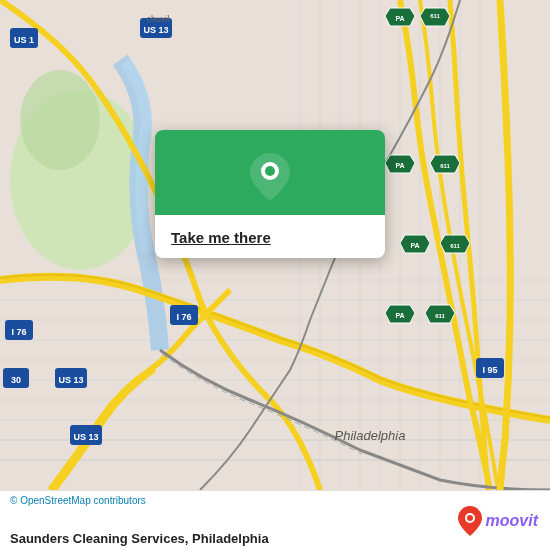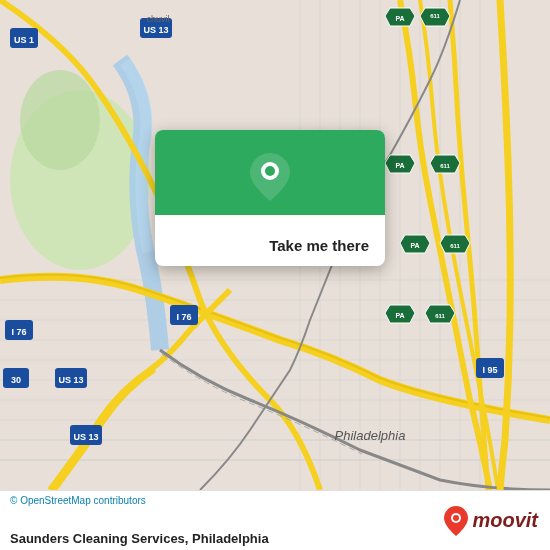--- a/index.html
+++ b/index.html
@@ -41,26 +41,27 @@
     #popup-green-top {
       background-color: #2eaa5e;
       display: flex;
       justify-content: center;
       align-items: center;
       padding: 18px 0 10px 0;
       height: 85px;
     }
 
     #popup-label {
-      text-align: right;
-      padding: 22px 16px 12px;
+      text-align: left;
+      padding: 14px 16px 12px;
       font-size: 15px;
       font-weight: 600;
       color: #222;
       cursor: pointer;
+      text-decoration: underline;
     }
 
     
     #popup-card::after {
       content: '';
       position: absolute;
       bottom: -14px;
       left: 50%;
       transform: translateX(-50%);
       width: 0;
@@ -237,15 +238,15 @@
     <span id="location-name" style="font-size:13px;font-weight:600;color:#222;">Saunders Cleaning Services, Philadelphia</span>
   </div>
 
   <div id="moovit-logo">
 
     <svg width="24" height="30" viewBox="0 0 24 30">
       <path d="M12 0 C5.4 0 0 5.4 0 12 C0 20 12 30 12 30 C12 30 24 20 24 12 C24 5.4 18.6 0 12 0Z" fill="#e8392a"></path>
       <circle cx="12" cy="12" r="5" fill="white"></circle>
       <circle cx="12" cy="12" r="3" fill="#e8392a"></circle>
     </svg>
-    <span style="font-size:20px;font-weight:800;color:#7f1d1d;font-style:italic;font-family:Arial,sans-serif;">moovit</span>
+    <span style="font-size:16px;font-weight:800;color:#8b5cf6;font-style:italic;font-family:Arial,sans-serif;">moovit</span>
   </div>
 </div>
 
 </body></html>

